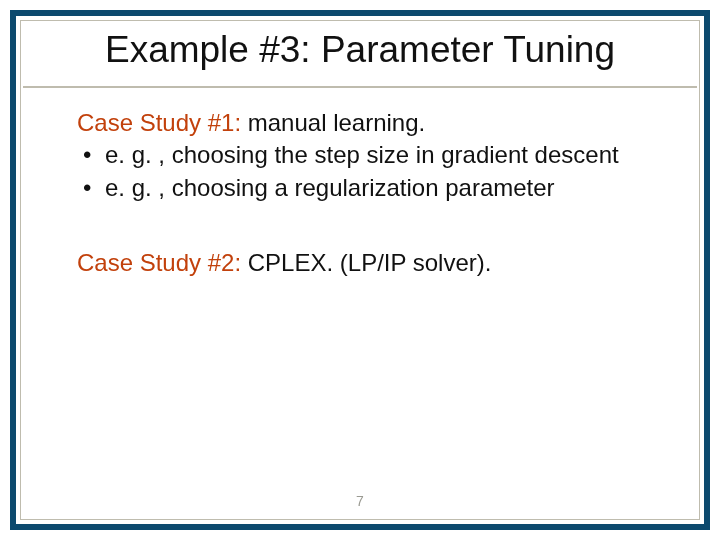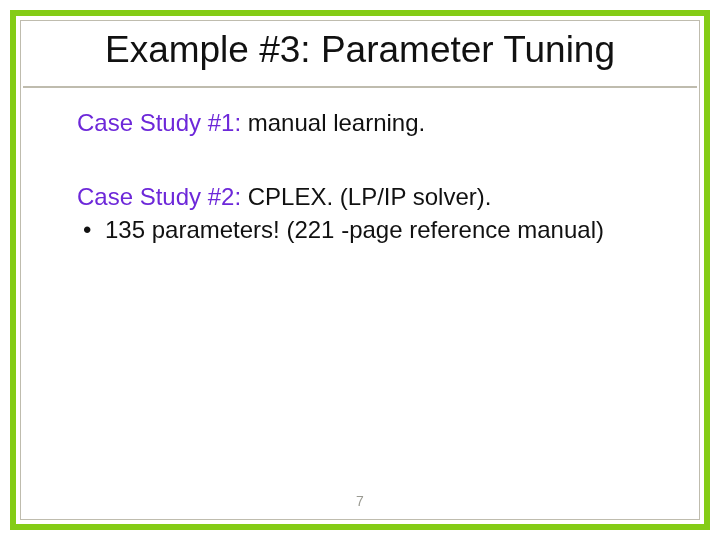--- a/index.html
+++ b/index.html
@@ -10,21 +10,21 @@
     font-family: Arial, Helvetica, sans-serif;
     position: relative;
     overflow: hidden;
   }
   .slide-frame {
     position: absolute;
     top: 10px;
     left: 10px;
     right: 10px;
     bottom: 10px;
-    border: 6px solid #84cc16;
+    border: 6px solid #0c4a6e;
     background: #ffffff;
   }
   .inner-frame {
     position: absolute;
     top: 4px;
     left: 4px;
     right: 4px;
     bottom: 4px;
     border: 1px solid #bfbcae;
   }
@@ -40,21 +40,21 @@
     font-weight: 400;
     line-height: 1.15;
   }
   .content {
     padding: 20px 48px 0 56px;
     font-size: 24px;
     color: #111;
     line-height: 1.28;
   }
   .case-label {
-    color: #6d28d9;
+    color: #c2410c;
     display: inline;
   }
   .case-rest {
     display: inline;
   }
   .bullet-list {
     list-style: none;
     margin: 2px 0 0 0;
   }
   .bullet-list li {
@@ -89,26 +89,27 @@
   <div class="inner-frame">
 
     <div class="title-box">
       <h1 class="title">Example #3:  Parameter Tuning</h1>
     </div>
 
     <div class="content">
 
       <div>
         <span class="case-label">Case Study #1:</span><span class="case-rest"> manual learning.</span>
+        <ul class="bullet-list">
+          <li>e. g. , choosing the step size in gradient descent</li>
+          <li>e. g. , choosing a regularization parameter</li>
+        </ul>
       </div>
 
       <div class="block2">
         <span class="case-label">Case Study #2:</span><span class="case-rest"> CPLEX. (LP/IP solver).</span>
-        <ul class="bullet-list">
-          <li>135 parameters!  (221 -page reference manual)</li>
-        </ul>
       </div>
 
     </div>
 
     <div class="page-num">7</div>
   </div>
 </div>
 
 </body></html>

